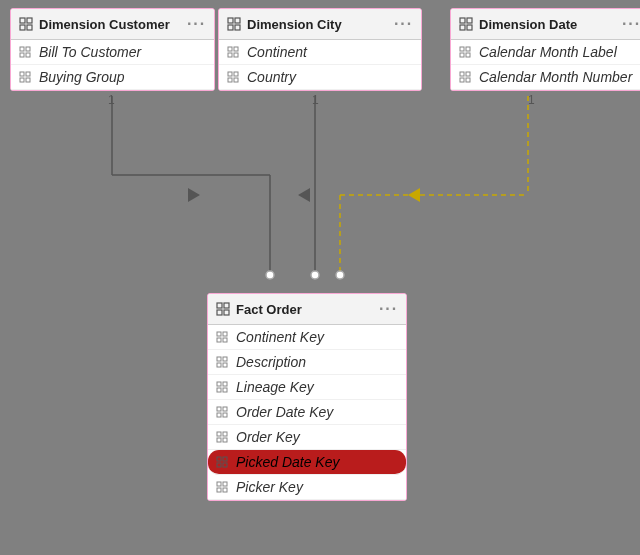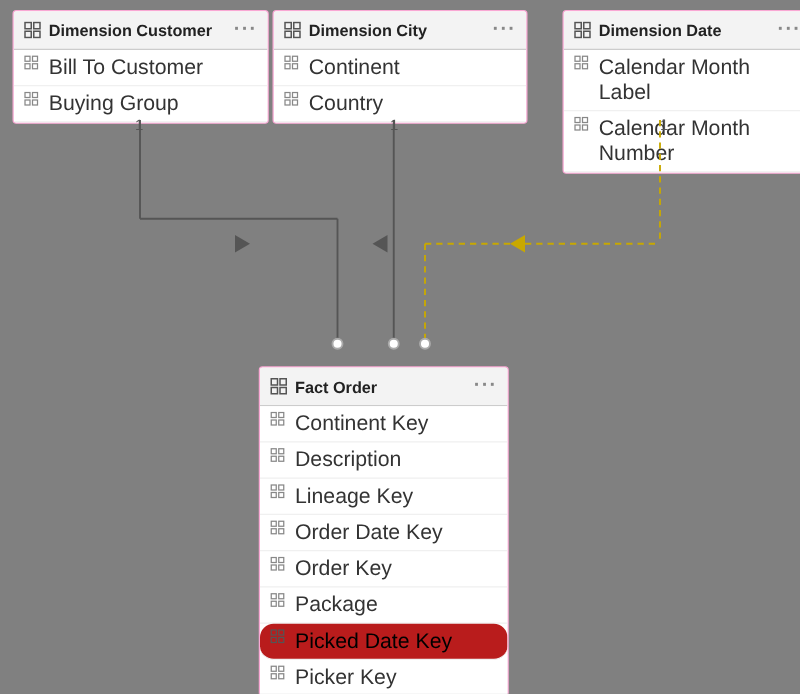--- a/index.html
+++ b/index.html
@@ -49,26 +49,27 @@
       cursor: pointer;
       letter-spacing: 1px;
     }
 
     .db-card-body {
       background: #fff;
     }
 
     .db-card-row {
       display: flex;
-      align-items: flex-start;
+      align-items: flex-end;
       gap: 6px;
       padding: 4px 8px;
       border-bottom: 1px solid #f0f0f0;
-      font-size: 17px;
+      font-size: 14px;
       color: #333;
+      font-style: italic;
     }
 
     .db-card-row.highlighted {
       background: #b91c1c;
       color: #000;
       border-radius: 11px;
     }
 
     .db-card-row .row-icon {
       width: 14px;
@@ -245,29 +246,20 @@
       </div>
       <div class="db-card-row">
         <svg class="row-icon" width="14" height="14" viewBox="0 0 14 14">
           <rect x="1" y="1" width="4" height="4" fill="none" stroke="#888" stroke-width="1"></rect>
           <rect x="7" y="1" width="4" height="4" fill="none" stroke="#888" stroke-width="1"></rect>
           <rect x="1" y="7" width="4" height="4" fill="none" stroke="#888" stroke-width="1"></rect>
           <rect x="7" y="7" width="4" height="4" fill="none" stroke="#888" stroke-width="1"></rect>
         </svg>
         <span>Order Key</span>
       </div>
-      <div class="db-card-row">
-        <svg class="row-icon" width="14" height="14" viewBox="0 0 14 14">
-          <rect x="1" y="1" width="4" height="4" fill="none" stroke="#888" stroke-width="1"></rect>
-          <rect x="7" y="1" width="4" height="4" fill="none" stroke="#888" stroke-width="1"></rect>
-          <rect x="1" y="7" width="4" height="4" fill="none" stroke="#888" stroke-width="1"></rect>
-          <rect x="7" y="7" width="4" height="4" fill="none" stroke="#888" stroke-width="1"></rect>
-        </svg>
-        <span>Package</span>
-      </div>
       <div class="db-card-row highlighted">
         <svg class="row-icon" width="14" height="14" viewBox="0 0 14 14">
           <rect x="1" y="1" width="4" height="4" fill="none" stroke="#555" stroke-width="1"></rect>
           <rect x="7" y="1" width="4" height="4" fill="none" stroke="#555" stroke-width="1"></rect>
           <rect x="1" y="7" width="4" height="4" fill="none" stroke="#555" stroke-width="1"></rect>
           <rect x="7" y="7" width="4" height="4" fill="none" stroke="#555" stroke-width="1"></rect>
         </svg>
         <span>Picked Date Key</span>
       </div>
       <div class="db-card-row">

